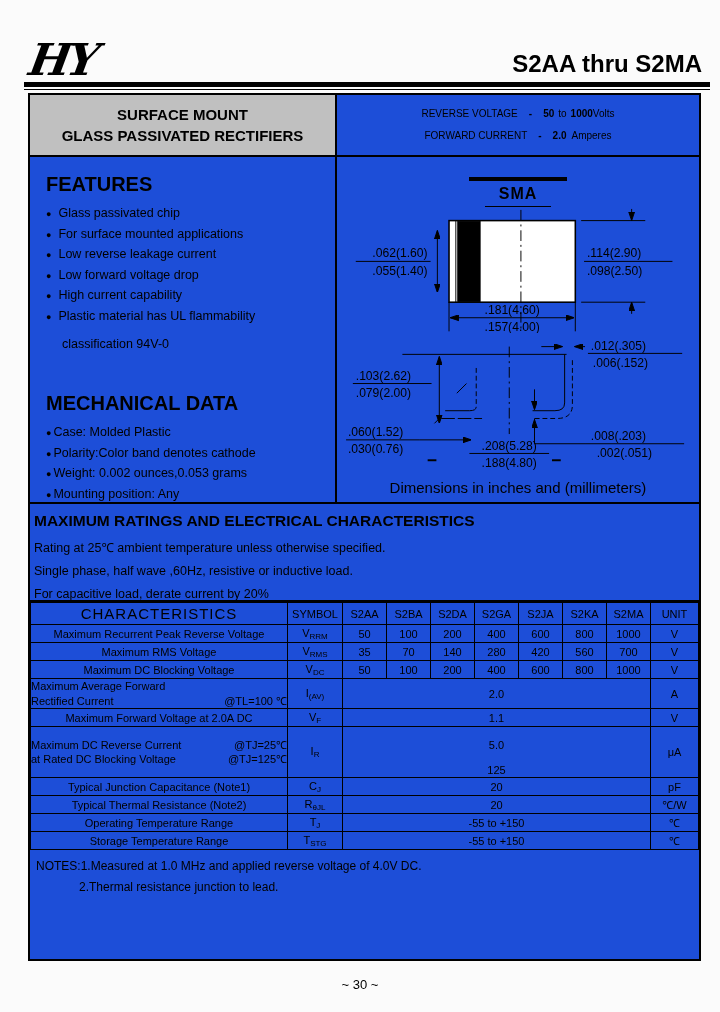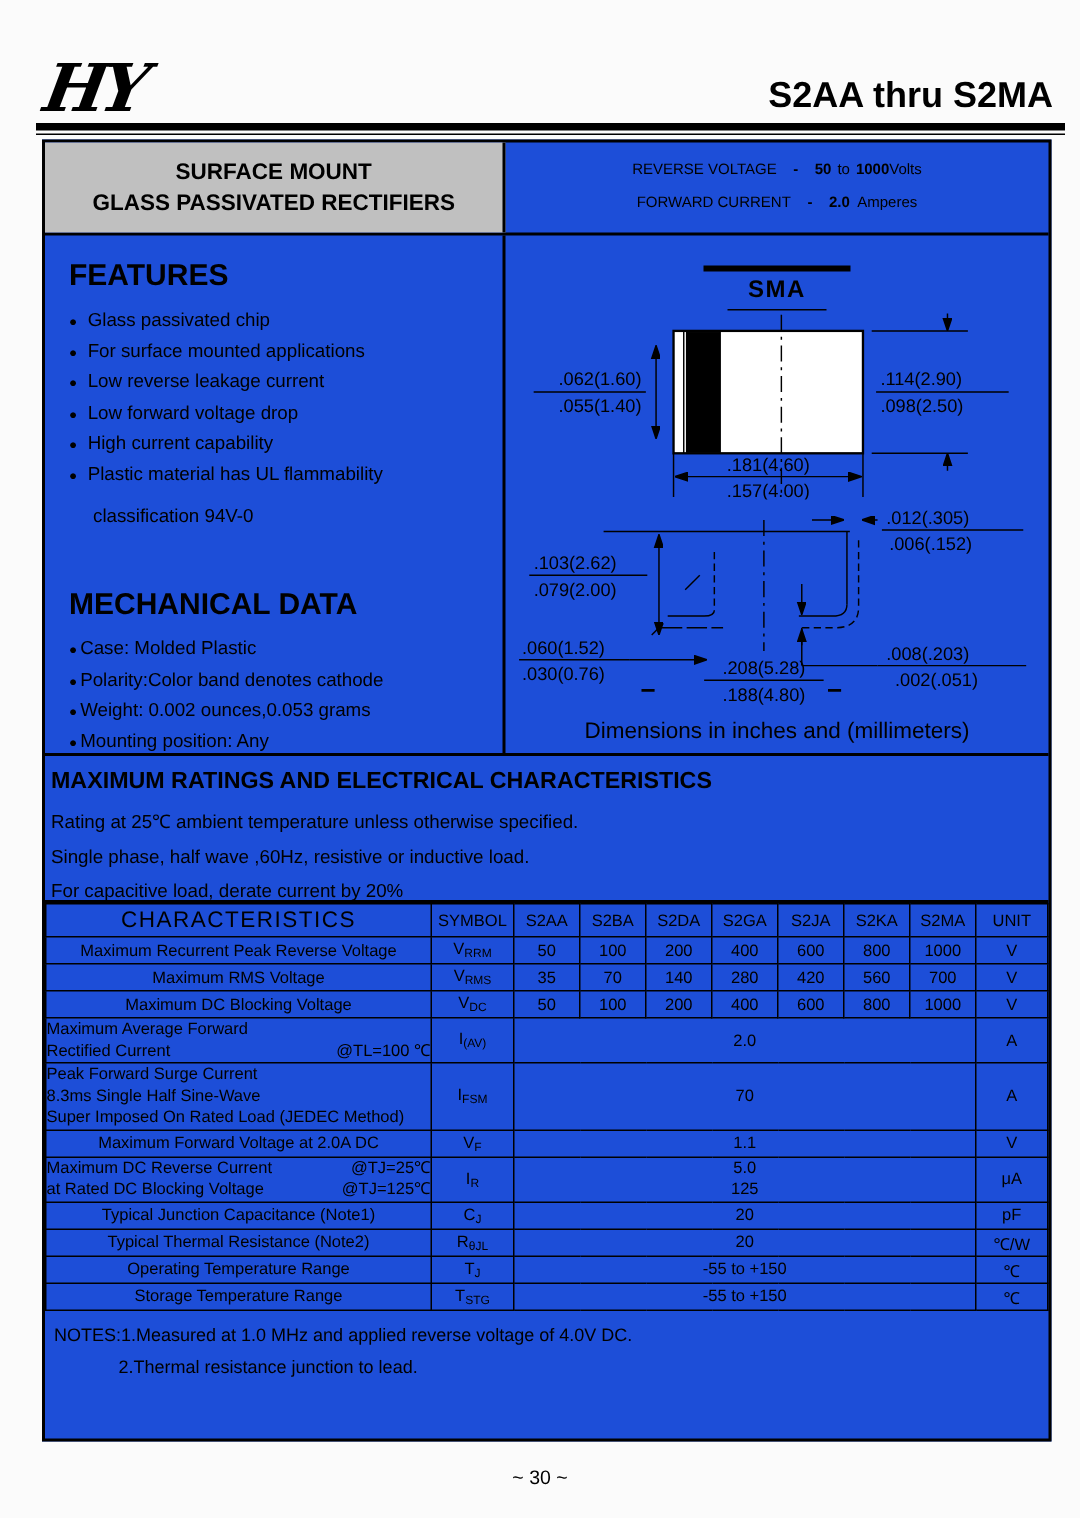--- a/index.html
+++ b/index.html
@@ -57,21 +57,21 @@
   .ratings-line{font-size:12.5px;line-height:23px;}
 
   table.specs{width:100%;border-collapse:collapse;table-layout:fixed;font-size:11px;}
   table.specs td,table.specs th{border:1px solid #000;padding:0;text-align:center;vertical-align:middle;overflow:hidden;}
   th.char-h{font-size:15px;font-weight:normal;letter-spacing:1px;}
   th.sym-h,th.dev-h,th.unit-h{font-size:11px;font-weight:normal;}
   td.name{text-align:left;padding:1px 8px 1px 4px;}
   .nline{display:flex;justify-content:space-between;line-height:14.5px;}
   .sub{font-size:8px;vertical-align:-2px;letter-spacing:0;}
   tr.h22{height:22px;} tr.h18{height:18px;} tr.h30{height:30px;} tr.h44{height:44px;} tr.h29{height:29px;}
-  .two-line div{line-height:14px;}
+  .two-line div{line-height:14px;margin-top:11px;}
 
   .notes{height:85px;padding:6px 0 0 6px;font-size:12px;line-height:21px;}
   .notes .n2{margin-left:43px;}
 
   .page-num{position:absolute;left:0;top:977px;width:720px;text-align:center;font-size:13px;}
 </style>
 </head>
 <body>
 
 <div class="page">
@@ -340,36 +340,20 @@
           <div class="nline">
                 <span>Rectified Current</span>
                 <span>@TL=100 ℃</span>
               </div>
         </td>
         <td><span>I</span><span class="sub">(AV)</span></td>
         <td colspan="7">2.0</td>
         <td>A</td>
       </tr>
 
-      <tr class="h44">
-        <td class="name">
-          <div class="nline">
-                <span>Peak Forward Surge Current</span>
-              </div>
-          <div class="nline">
-                <span>8.3ms Single Half Sine-Wave</span>
-              </div>
-          <div class="nline">
-                <span>Super Imposed On Rated Load (JEDEC Method)</span>
-              </div>
-        </td>
-        <td><span>I</span><span class="sub">FSM</span></td>
-        <td colspan="7">70</td>
-        <td>A</td>
-      </tr>
 
       <tr class="h18">
         <td class="name">Maximum Forward Voltage at 2.0A DC</td>
         <td><span>V</span><span class="sub">F</span></td>
         <td colspan="7">1.1</td>
         <td>V</td>
       </tr>
 
       <tr class="h29">
         <td class="name">

